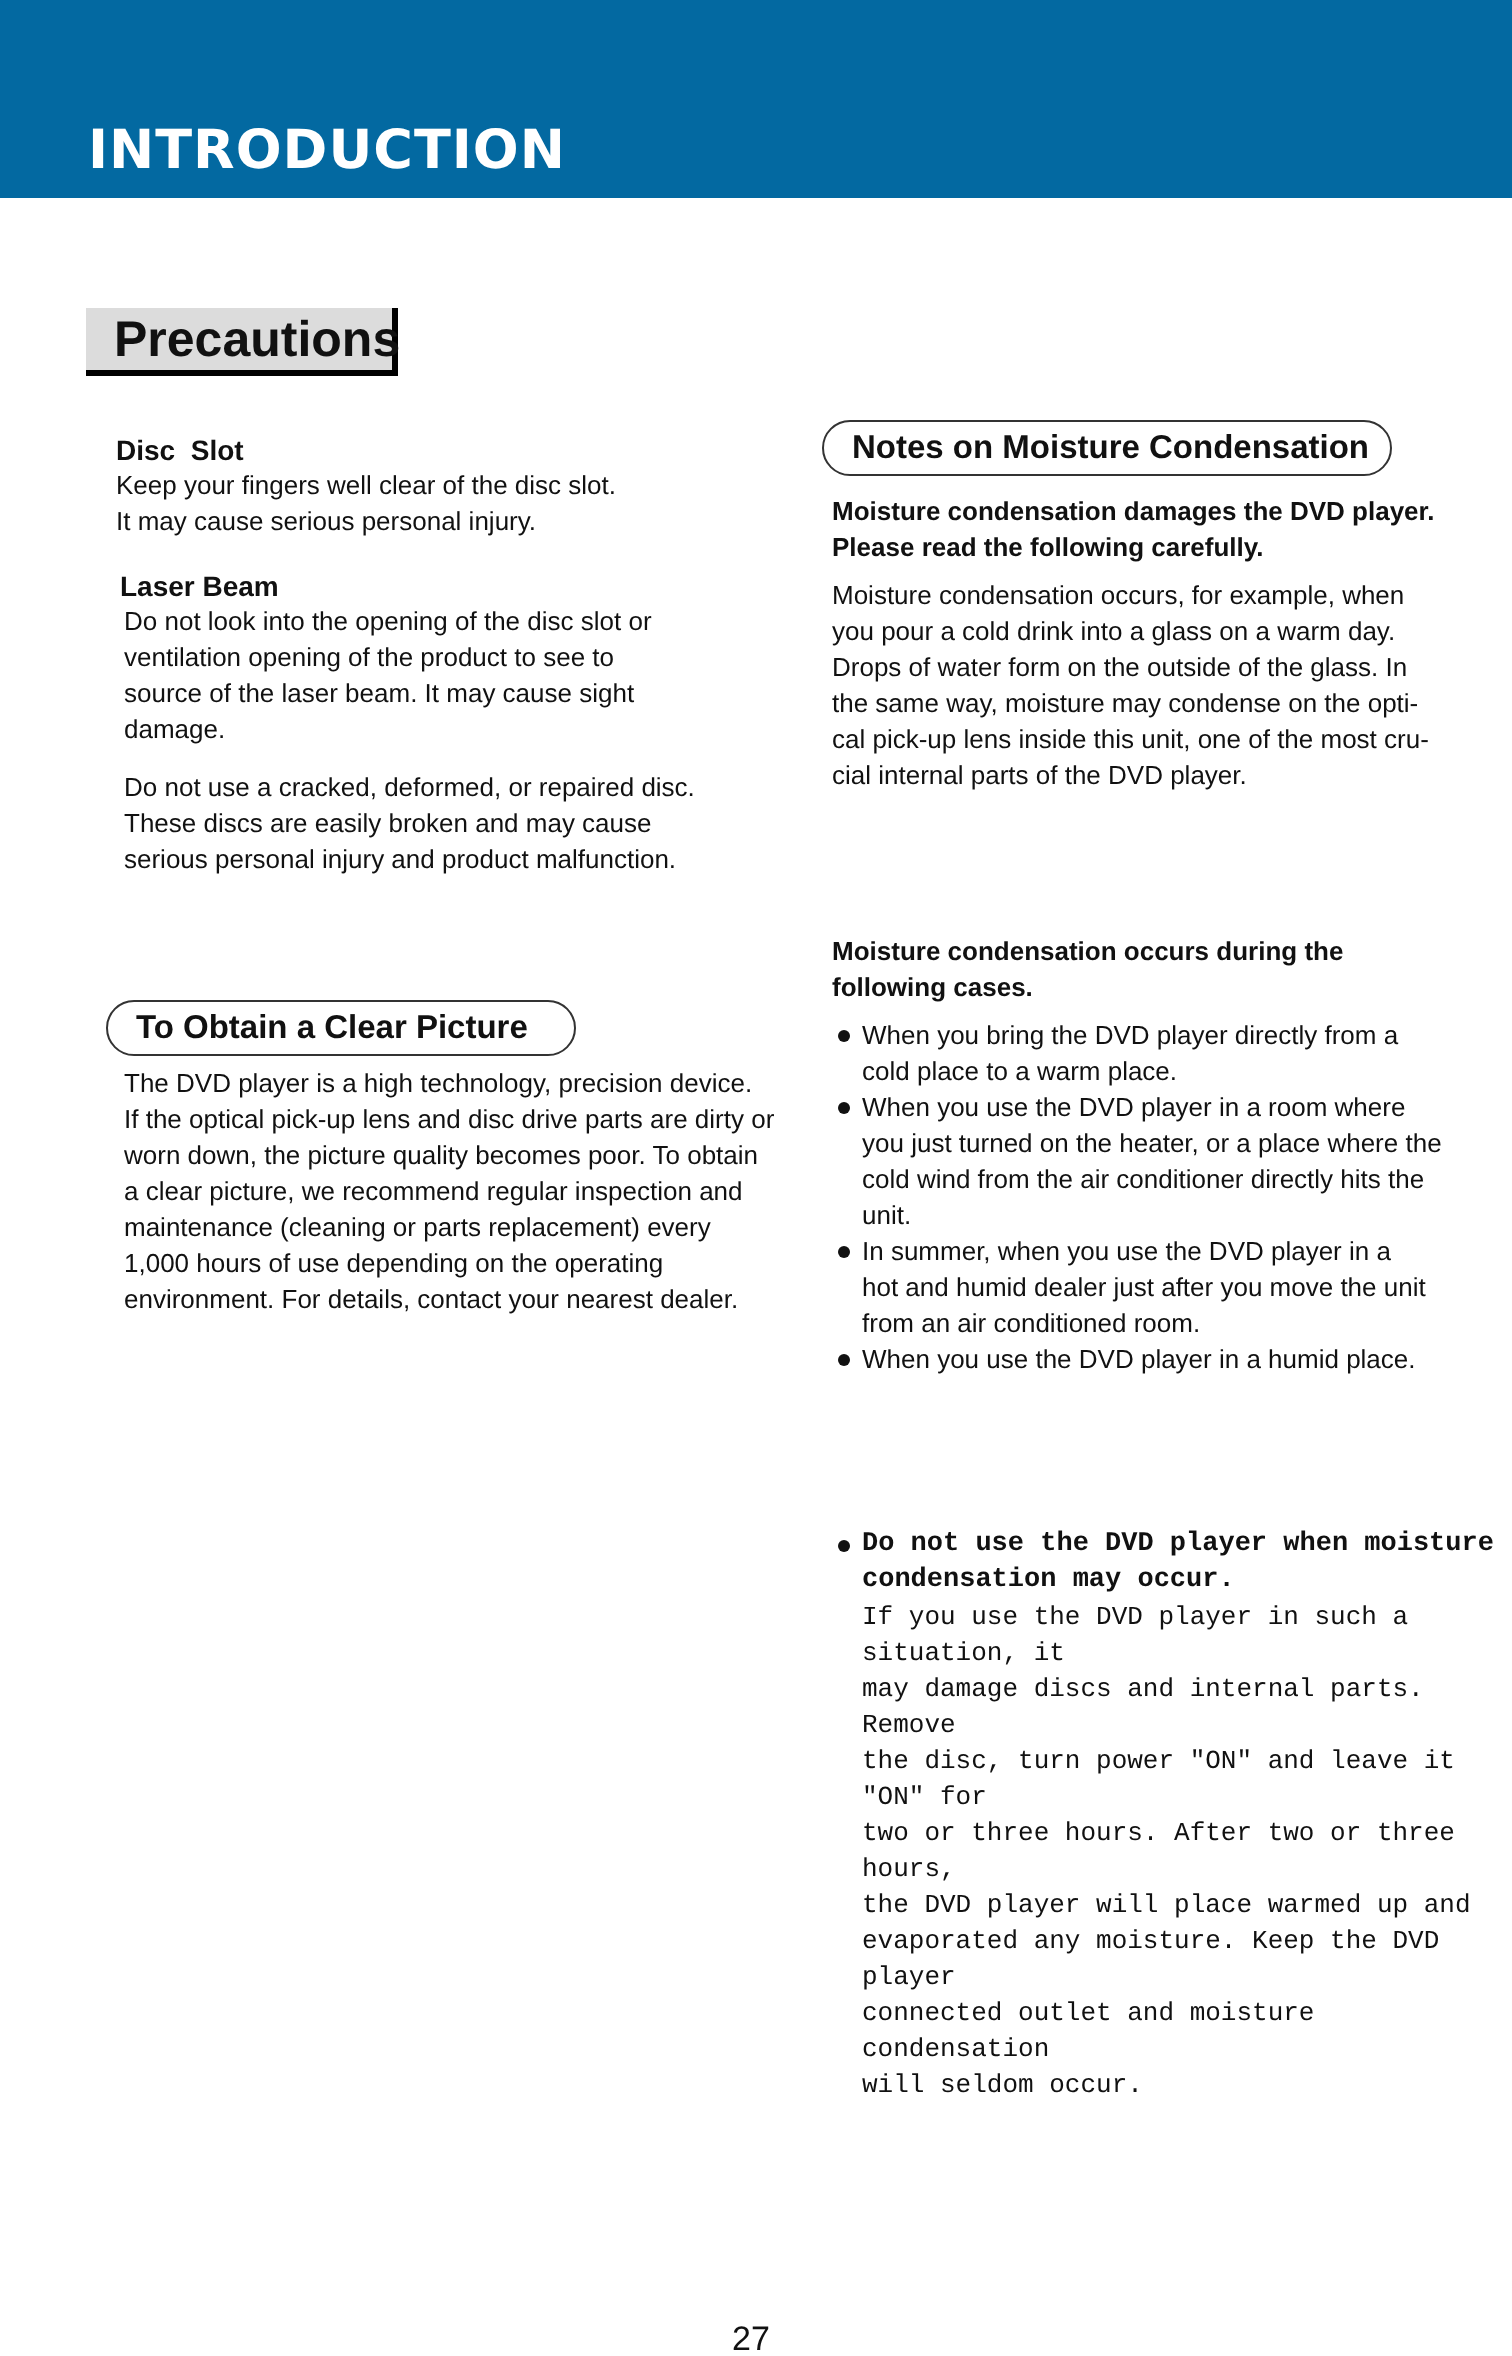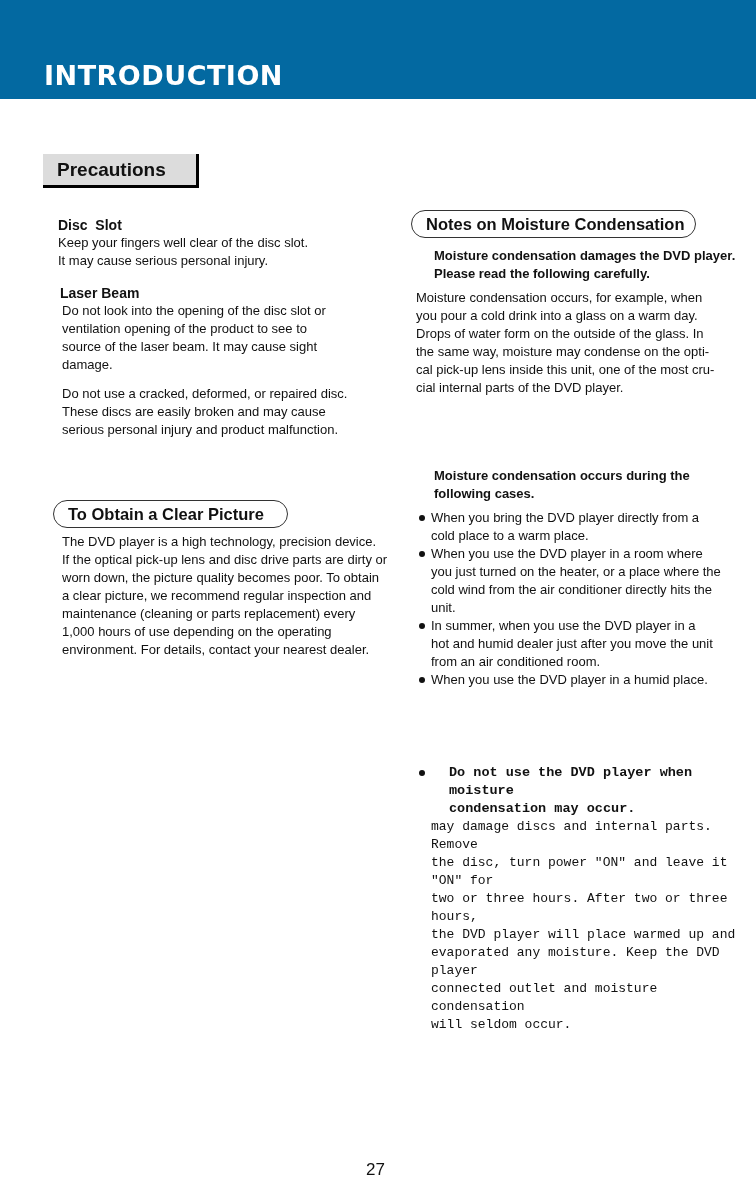--- a/index.html
+++ b/index.html
@@ -3,29 +3,29 @@
 <meta charset="utf-8">
 <style>
   * { margin: 0; padding: 0; box-sizing: border-box; }
   html, body { width: 756px; height: 1178px; background: #ffffff; overflow: hidden; }
   body { position: relative; font-family: "Liberation Sans", sans-serif; color: #111; }
 
   .header { position: absolute; left: 0; top: 0; width: 756px; height: 99px; background: #0369a1; }
   .header-title { position: absolute; left: 44px; top: 60px; font-family: "DejaVu Sans", sans-serif; font-weight: bold; font-size: 27px; color: #fff; letter-spacing: 0.5px; line-height: 32px; }
 
   .section-tab { position: absolute; left: 43px; top: 154px; width: 156px; height: 34px; background: #dcdcdc; border-right: 3px solid #000; border-bottom: 3px solid #000; }
-  .section-tab span { position: absolute; left: 14px; top: 4px; font-weight: bold; font-size: 19px; line-height: 24px; color: #111; }
+  .section-tab span { position: absolute; left: 14px; top: 4px; font-weight: bold; font-size: 25px; line-height: 24px; color: #111; }
 
   .block { position: absolute; font-size: 13px; line-height: 18px; }
   .block h3 { font-size: 14px; font-weight: bold; line-height: 18px; margin-bottom: 0; }
   .block p { font-size: 13px; line-height: 18px; }
 
   .pill { position: absolute; height: 28px; border: 1px solid #333; border-radius: 14px; padding: 0 14px; font-weight: bold; font-size: 16.5px; line-height: 26px; white-space: nowrap; }
 
-  .bold-lead { font-weight: bold; font-size: 13.5px; line-height: 20px; margin-left: 18px; }
+  .bold-lead { font-weight: bold; font-size: 13.5px; line-height: 20px; }
 
   ul.bullets { list-style: none; }
   ul.bullets li { position: relative; padding-left: 15px; font-size: 13px; line-height: 18px; }
   ul.bullets li::before { content: ""; position: absolute; left: 3px; top: 6px; width: 6px; height: 6px; border-radius: 50%; background: #111; }
 
   .page-num { position: absolute; left: 366px; top: 1160px; font-size: 17px; line-height: 20px; }
 </style>
 </head>
 <body>
 
@@ -111,20 +111,21 @@
       <div>When you use the DVD player in a humid place.</div>
     </li>
   </ul>
 </div>
 
 <div class="block" style="left:416px; top:764px; width:335px;font-family:Liberation Mono, monospace;">
   <ul class="bullets">
     <li>
       <div class="bold-lead" style="line-height:18px;">Do not use the DVD player when moisture</div>
       <div class="bold-lead" style="line-height:18px;">condensation may occur.</div>
+      <div>If you use the DVD player in such a situation, it</div>
       <div>may damage discs and internal parts. Remove</div>
       <div>the disc, turn power "ON" and leave it "ON" for</div>
       <div>two or three hours. After two or three hours,</div>
       <div>the DVD player will place warmed up and</div>
       <div>evaporated any moisture. Keep the DVD player</div>
       <div>connected outlet and moisture  condensation</div>
       <div>will seldom occur.</div>
     </li>
   </ul>
 </div>

